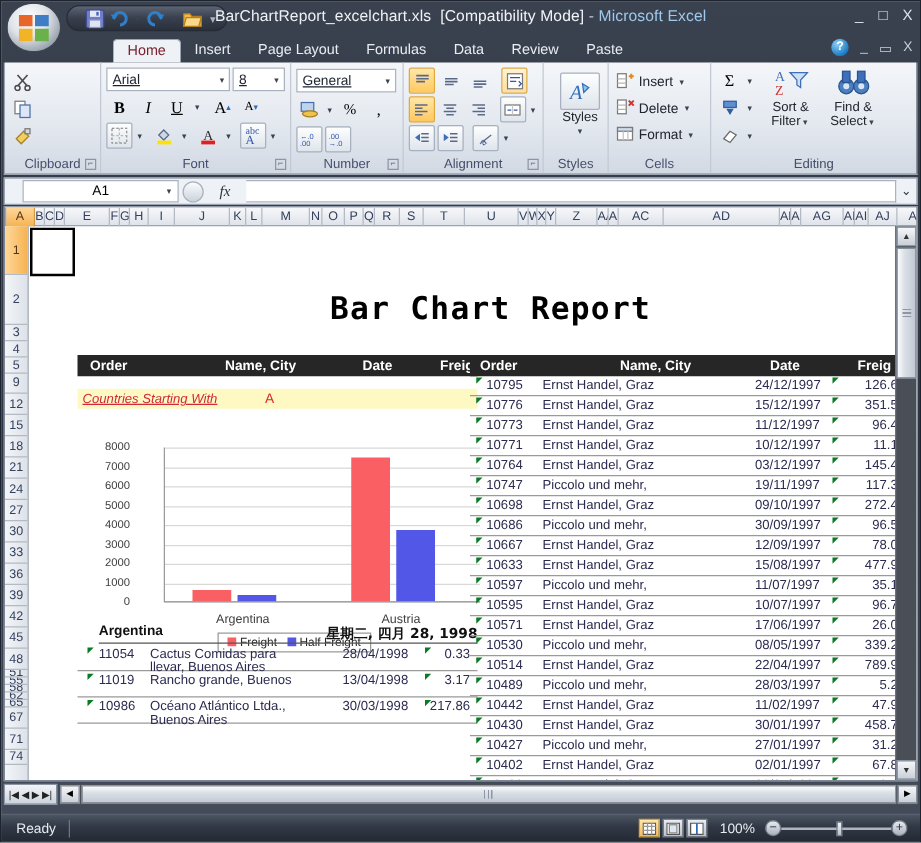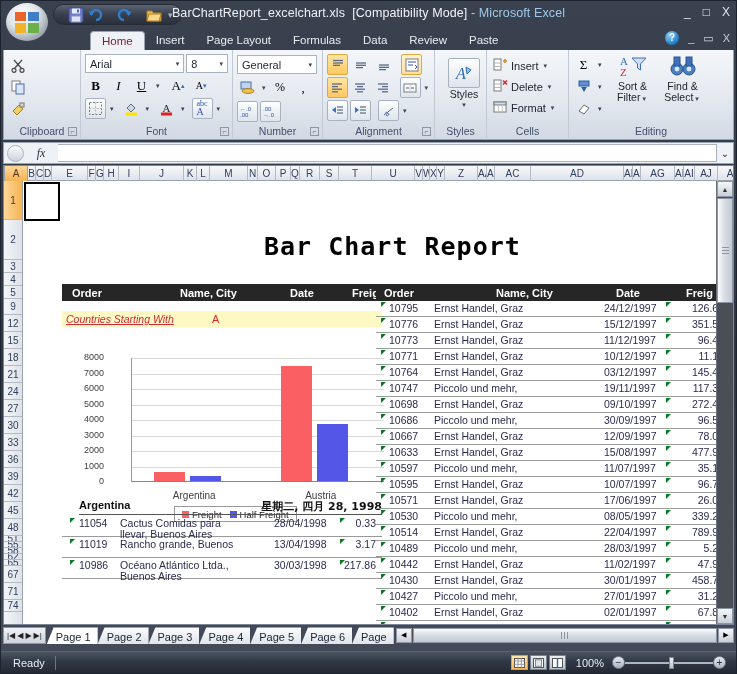--- a/index.html
+++ b/index.html
@@ -59,21 +59,21 @@
   .row { display:flex; align-items:center; gap:2px; }
 
   .btn { display:flex; align-items:center; justify-content:center;
          border:1px solid transparent; border-radius:2px; }
   .btn.sm { width:21px; height:21px; }
   .btn.on { background:linear-gradient(180deg,#ffe6a8,#ffc95f); border-color:#e0a93c; }
   .btn.framed { background:linear-gradient(180deg,#fdfefe,#dfe5ec); border-color:#a8b1bf; }
 
   .combo { height:19px; border:1px solid #a9b2bf; background:#fff; display:flex; align-items:center;
            padding:0 2px 0 4px; font-size:11px; color:#1d2430; }
-  .combo .cv { flex:1; white-space:nowrap; overflow:hidden; }
+  .combo .cv { flex:1; white-space:nowrap; overflow:hidden;text-decoration:underline; }
   .caret { font-size:7px; color:#3a4350; padding:0 2px; }
 
   .paste { width:52px; height:62px; display:flex; flex-direction:column; align-items:center;
            justify-content:flex-start; padding-top:3px; }
   .paste .lbl { font-size:11px; color:#21262e; margin-top:2px;}
   .bigbtn { width:50px; display:flex; flex-direction:column; align-items:center; gap:1px; }
   .bigbtn .lbl { font-size:10.5px; color:#21262e; text-align:center; line-height:11px;}
   .mini { display:flex; align-items:center; gap:3px; font-size:11px; color:#21262e; height:21px; padding:0 2px;}
 
   
@@ -604,20 +604,24 @@
               <circle cx="20" cy="15" r="2.4" fill="#d7e6f7"></circle>
           </svg>
           <div class="lbl"><span>Find &amp;</span><br><span>Select</span><span class="caret">▾</span></div>
         </div>
       </div>
       <div class="grp-label">Editing</div>
     </div>
   </div>
 
   <div class="fbar">
+    <div class="namebox">
+      <span>A1</span>
+      <span class="caret">▾</span>
+    </div>
     <div class="fxgrp">
       <span class="rnd"></span>
       <span class="fx">fx</span>
     </div>
     <div class="finput"></div>
     <div class="fbar-exp">⌄</div>
   </div>
 
   <div class="gridwrap">
 
@@ -971,29 +975,20 @@
     </div>
   </div>
 
   <div class="tabbar">
     <div class="navbtns">
       <span>|◀</span>
       <span>◀</span>
       <span>▶</span>
       <span>▶|</span>
     </div>
-    <div class="stabs" id="stabs">
-        <div class="stab active">Page 1</div>
-        <div class="stab">Page 2</div>
-        <div class="stab">Page 3</div>
-        <div class="stab">Page 4</div>
-        <div class="stab">Page 5</div>
-        <div class="stab">Page 6</div>
-        <div class="stab">Page</div>
-      </div>
     <div class="hsb">
       <div class="hsb-l">◀</div>
       <div class="hsb-thumb">
           <i></i>
         </div>
       <div class="hsb-r">▶</div>
     </div>
   </div>
 
   <div class="status">

